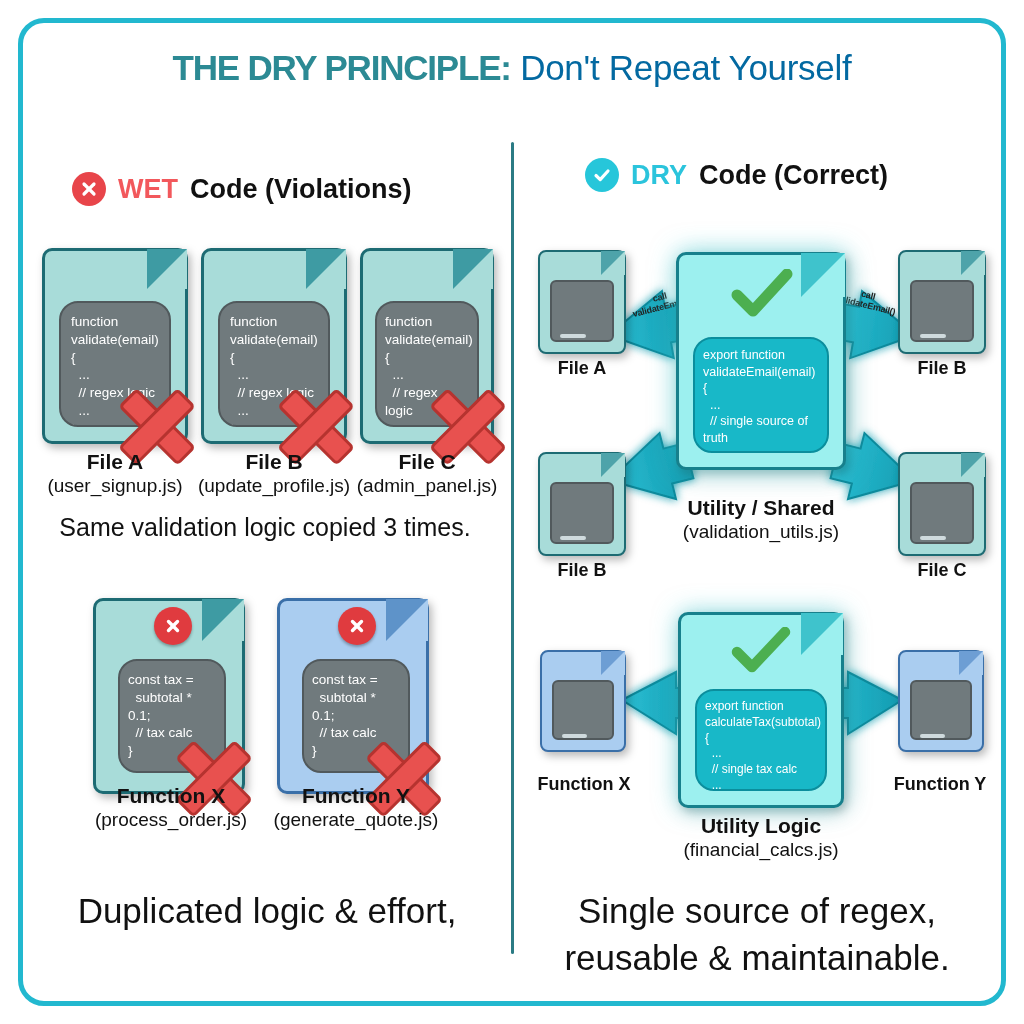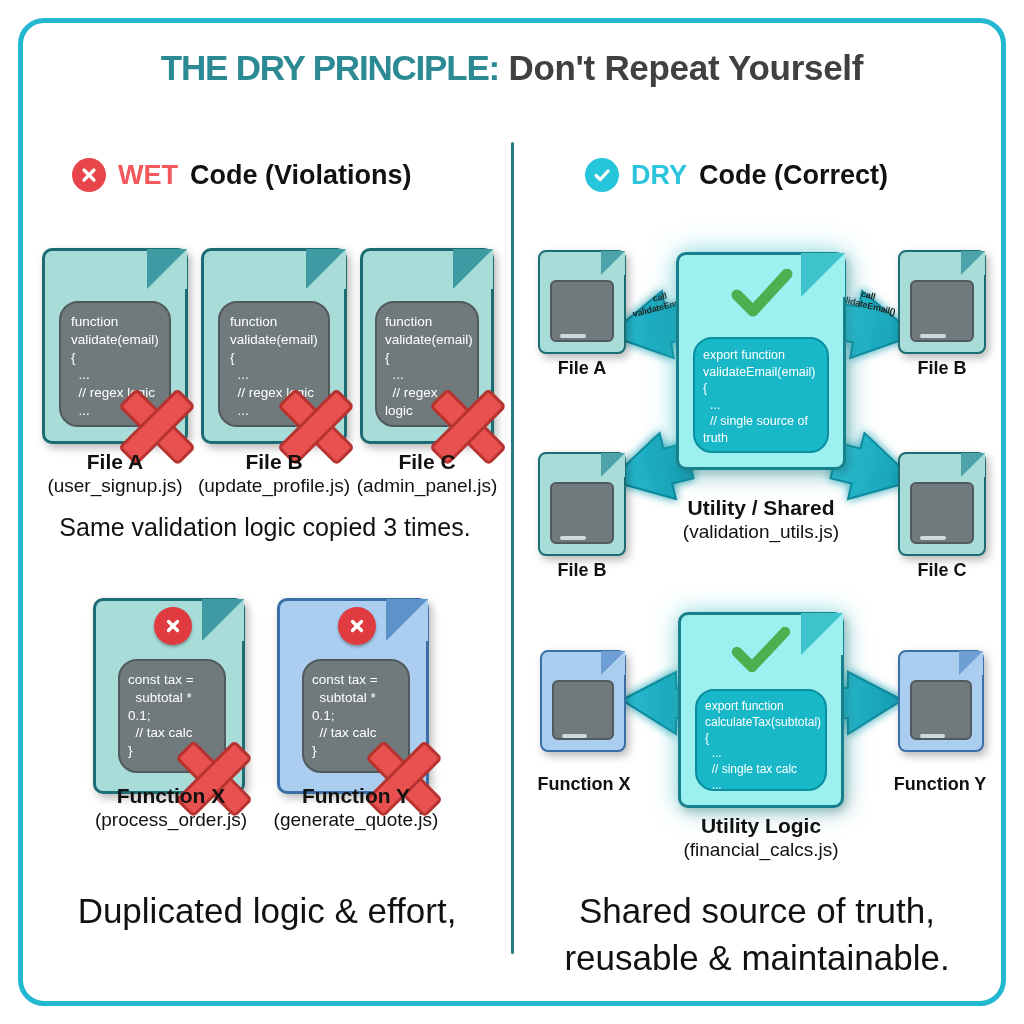--- a/index.html
+++ b/index.html
@@ -39,43 +39,43 @@
     font-weight: 700;
     letter-spacing: -0.3px;
     white-space: nowrap;
   }
   .title .strong {
     color: #2c8a94;
     font-weight: 700;
     letter-spacing: -1.2px;
   }
   .title .sub {
-    color: #404040;
-    font-weight: 700;
+    color: #0369a1;
+    font-weight: 400;
   }
   
   .divider {
     position: absolute;
     left: 511px; top: 142px;
     width: 3px; height: 812px;
     background: #2b7b84;
     border-radius: 2px;
   }
   
   .sec-head {
     position: absolute;
     display: flex;
     align-items: center;
     gap: 12px;
     font-size: 27px;
     font-weight: 700;
     color: #111111;
     white-space: nowrap;
   }
-  .sec-head.wet { left: 72px; top: 158px; }
+  .sec-head.wet { left: 72px; top: 172px; }
   .sec-head.dry { left: 585px; top: 158px; }
   .badge {
     width: 34px; height: 34px;
     border-radius: 50%;
     display: flex; align-items: center; justify-content: center;
     flex: none;
   }
   .badge.x { background: #e8454a; }
   .badge.c { background: #26c6da; }
   .badge svg { display: block; }
@@ -485,16 +485,16 @@
   // single tax calc
   ...
 }</div>
   </div>
   <div class="cap" style="left:651px; top:814px; width:220px;">
     <div class="n">Utility Logic</div>
     <div class="f">(financial_calcs.js)</div>
   </div>
 
   <div class="summary" style="left:522px; top:888px; width:470px;">
-    <div>Shared source of truth,</div>
+    <div>Single source of regex,</div>
     <div>reusable &amp; maintainable.</div>
   </div>
 </div>
 
 </body></html>

